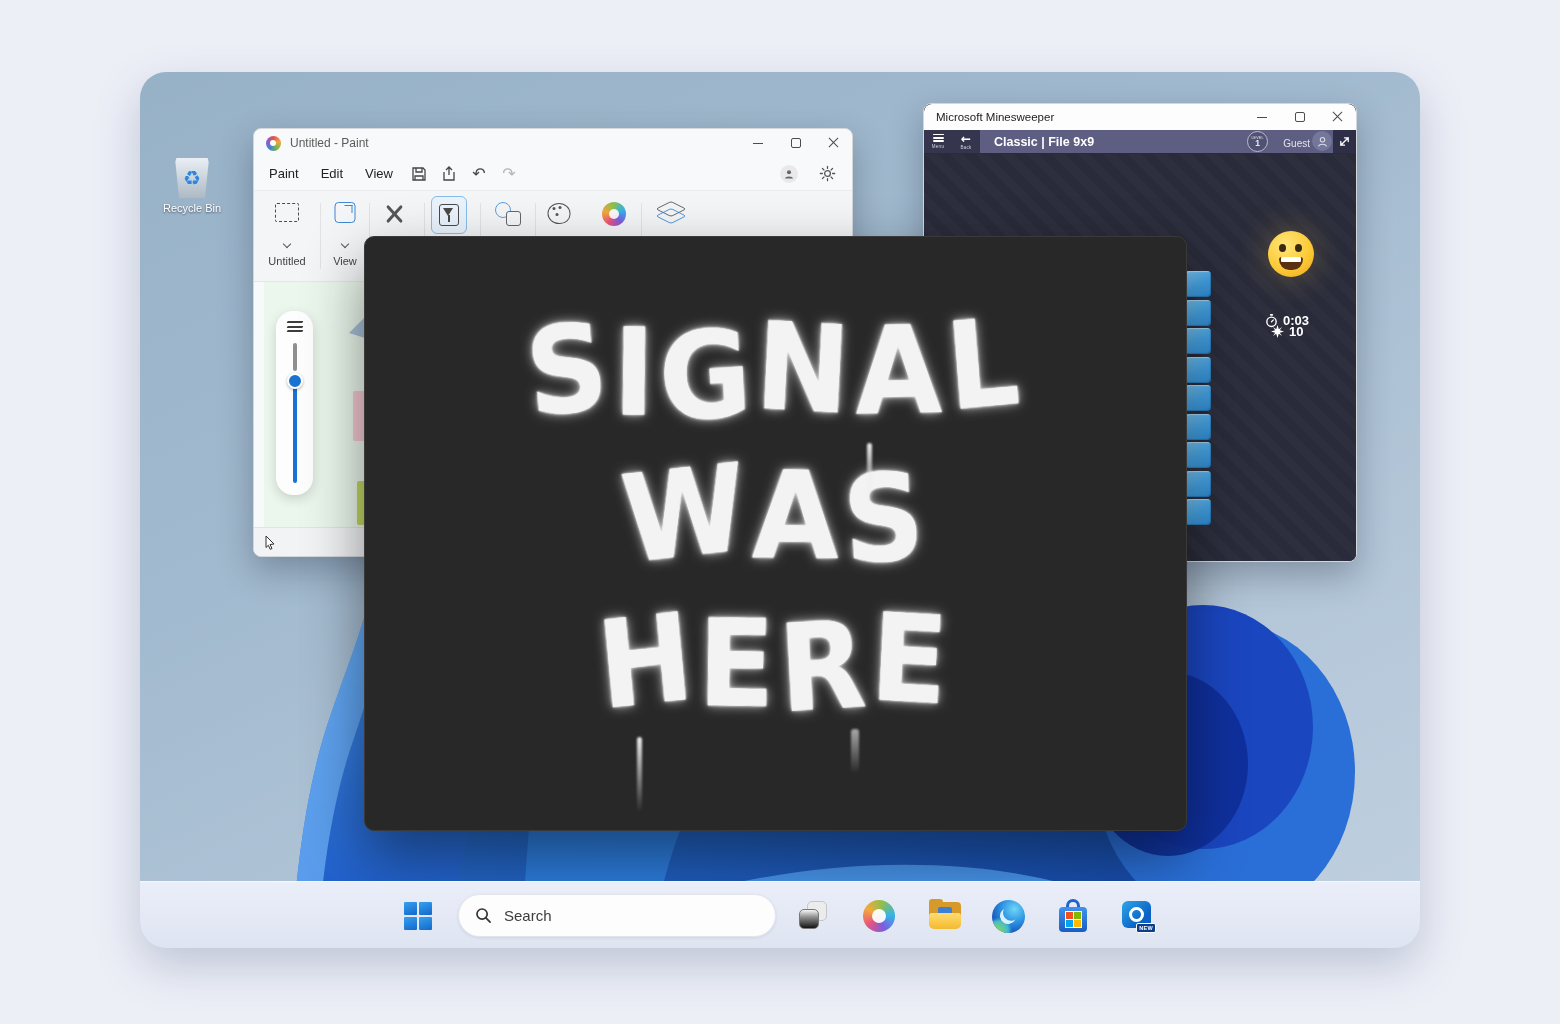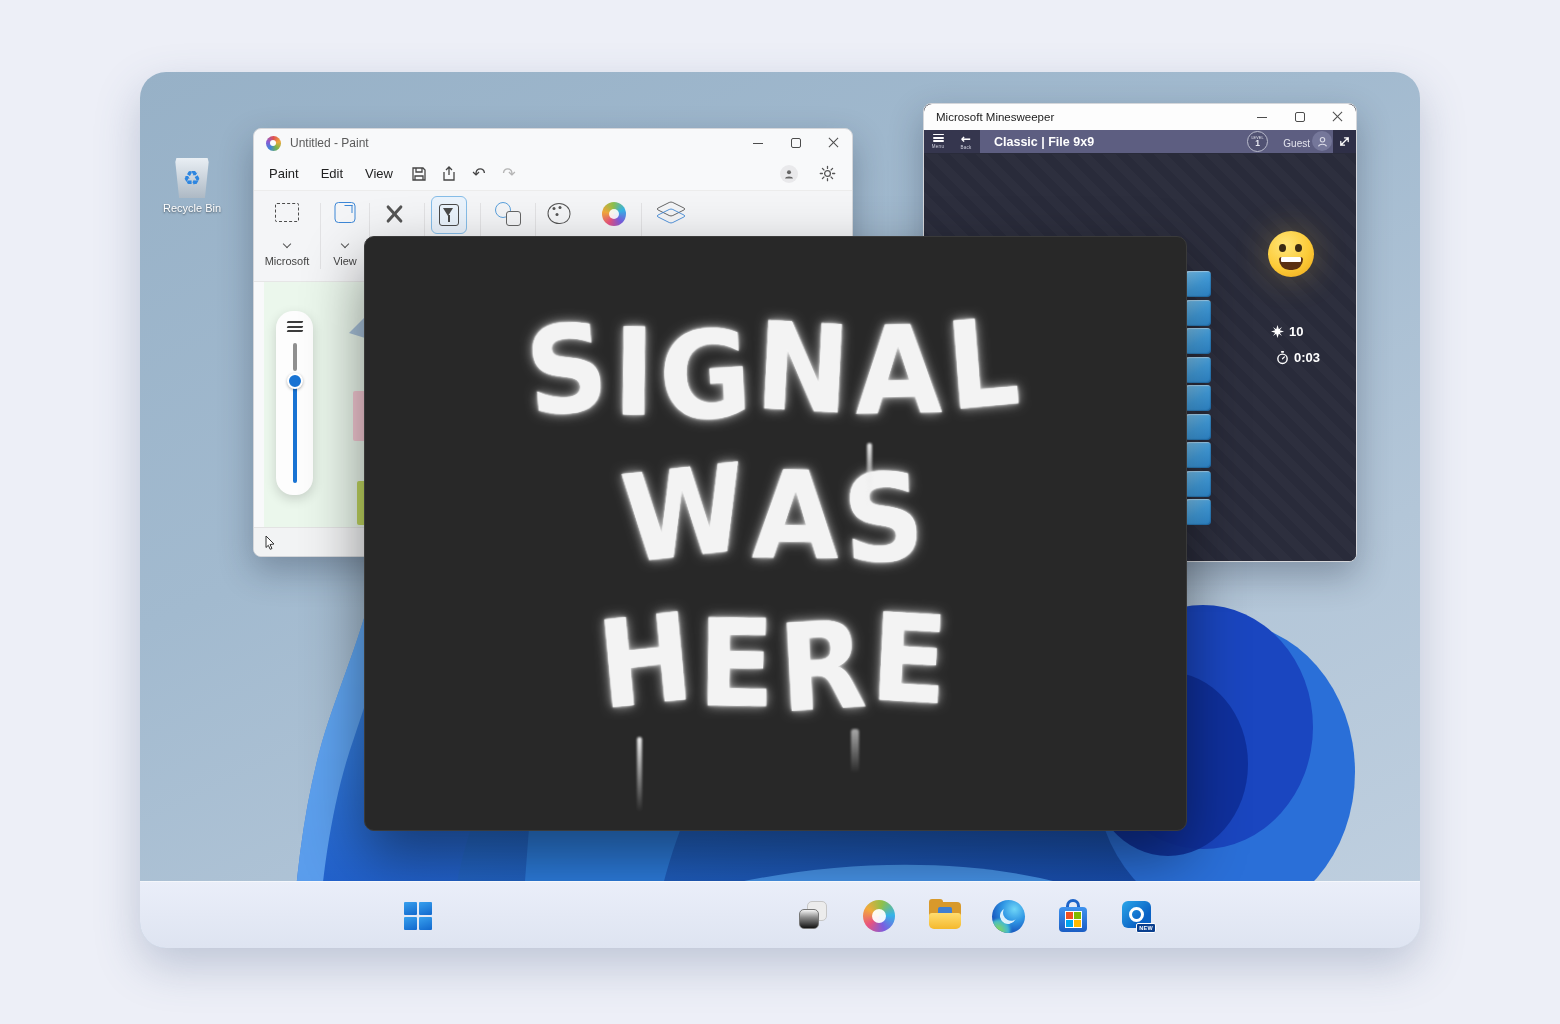--- a/index.html
+++ b/index.html
@@ -120,21 +120,21 @@
   .cell.open { background:#f6f6f6; box-shadow:inset 0 0 2px rgba(0,0,0,.18); }
   .n1 { color:#2f9fc0; } .n2 { color:#58a32b; }
   .smiley { position:absolute; left:344px; top:77px; width:46px; height:46px; border-radius:50%;
     background:radial-gradient(circle at 38% 30%,#ffe67a 0%,#fccb38 55%,#eda517 100%);
     box-shadow:0 0 34px rgba(255,205,70,.28); }
   .smiley .eye { position:absolute; top:13px; width:7px; height:8px; border-radius:50%; background:#3a2a12; }
   .eye-l { left:11px; } .eye-r { left:27px; }
   .smiley .mouth { position:absolute; left:11px; top:26px; width:24px; height:13px; background:#5a3012; border-radius:3px 3px 12px 12px; overflow:hidden; }
   .smiley .teeth { position:absolute; left:2px; top:0; width:20px; height:4.5px; background:#fff; border-radius:1px; }
   .stat-row { position:absolute; display:flex; align-items:center; gap:5px; color:#fff; font-size:13px; font-weight:bold; }
-  .stat-mines { left:347px; top:138px;margin-top:32px; } .stat-time { left:352px; top:159px;margin-top:37px; }
+  .stat-mines { left:347px; top:138px;margin-top:32px; } .stat-time { left:341px; top:159px; }
 
   
   .overlay { position:absolute; left:224px; top:164px; width:823px; height:595px; background:#282828;
     border:1px solid #3a3a3a; border-radius:10px; box-shadow:0 26px 60px rgba(0,0,0,.45); overflow:hidden; }
   .spray-wrap { position:absolute; inset:0; display:flex; flex-direction:column; align-items:center; padding-top:62px; gap:3px; }
   .spray-line { font-family:"DejaVu Sans",sans-serif; font-weight:bold; font-size:112px; line-height:1.28;
     letter-spacing:5px; color:#f3f3f3; transform:scaleY(1.08) rotate(-1deg);
     filter:blur(.6px); text-shadow:0 0 11px rgba(255,255,255,.7),0 0 3px rgba(255,255,255,.95),0 0 1px #fff; white-space:nowrap; }
   .spray-line span { display:inline-block; }
   .drip { position:absolute; width:5px; border-radius:3px; filter:blur(1.2px);
@@ -261,21 +261,21 @@
               <path d="M10 1.5 V4 M10 16 V18.5 M1.5 10 H4 M16 10 H18.5 M4 4 L5.8 5.8 M14.2 14.2 L16 16 M16 4 L14.2 5.8 M5.8 14.2 L4 16" stroke="#555" stroke-width="1.5" stroke-linecap="round"></path>
             </svg>
         </span>
       </div>
     </div>
     <div class="paint-toolbar">
       <div class="tool" style="left:33px; top:12px;">
           <div class="sel-icon"></div>
         </div>
       <div class="tool" style="left:33px; top:42px;"><span class="chev"></span></div>
-      <div class="tool-label" style="left:33px;">Microsoft</div>
+      <div class="tool-label" style="left:33px;">Untitled</div>
       <div class="tool-sep" style="left:66px;"></div>
       <div class="tool" style="left:91px; top:11px;">
           <div class="img-icon"></div>
         </div>
       <div class="tool" style="left:91px; top:42px;"><span class="chev"></span></div>
       <div class="tool-label" style="left:91px;">View</div>
       <div class="tool-sep" style="left:115px;"></div>
       <div class="tool" style="left:140px; top:11px;">
           <div class="tools-x"></div>
         </div>
@@ -486,20 +486,27 @@
 
   <div class="taskbar">
     <div class="tb-item" style="left:259px;">
       <div class="start-grid">
           <i></i>
           <i></i>
           <i></i>
           <i></i>
         </div>
     </div>
+    <div class="searchbar">
+      <svg class="inline" width="17" height="17" viewBox="0 0 18 18">
+          <circle cx="7.5" cy="7.5" r="5.4" fill="none" stroke="#333" stroke-width="1.8"></circle>
+          <path d="M11.8 11.8 L16 16" stroke="#333" stroke-width="1.8" stroke-linecap="round"></path>
+        </svg>
+      <span class="search-text">Search</span>
+    </div>
     <div class="tb-item" style="left:654px;">
       <div style="position:relative;width:36px;height:34px;">
         <div class="tv-back"></div>
           <div class="tv-front"></div>
       </div>
     </div>
     <div class="tb-item" style="left:720px;">
       <div class="copilot-big"></div>
     </div>
     <div class="tb-item" style="left:786px;">

